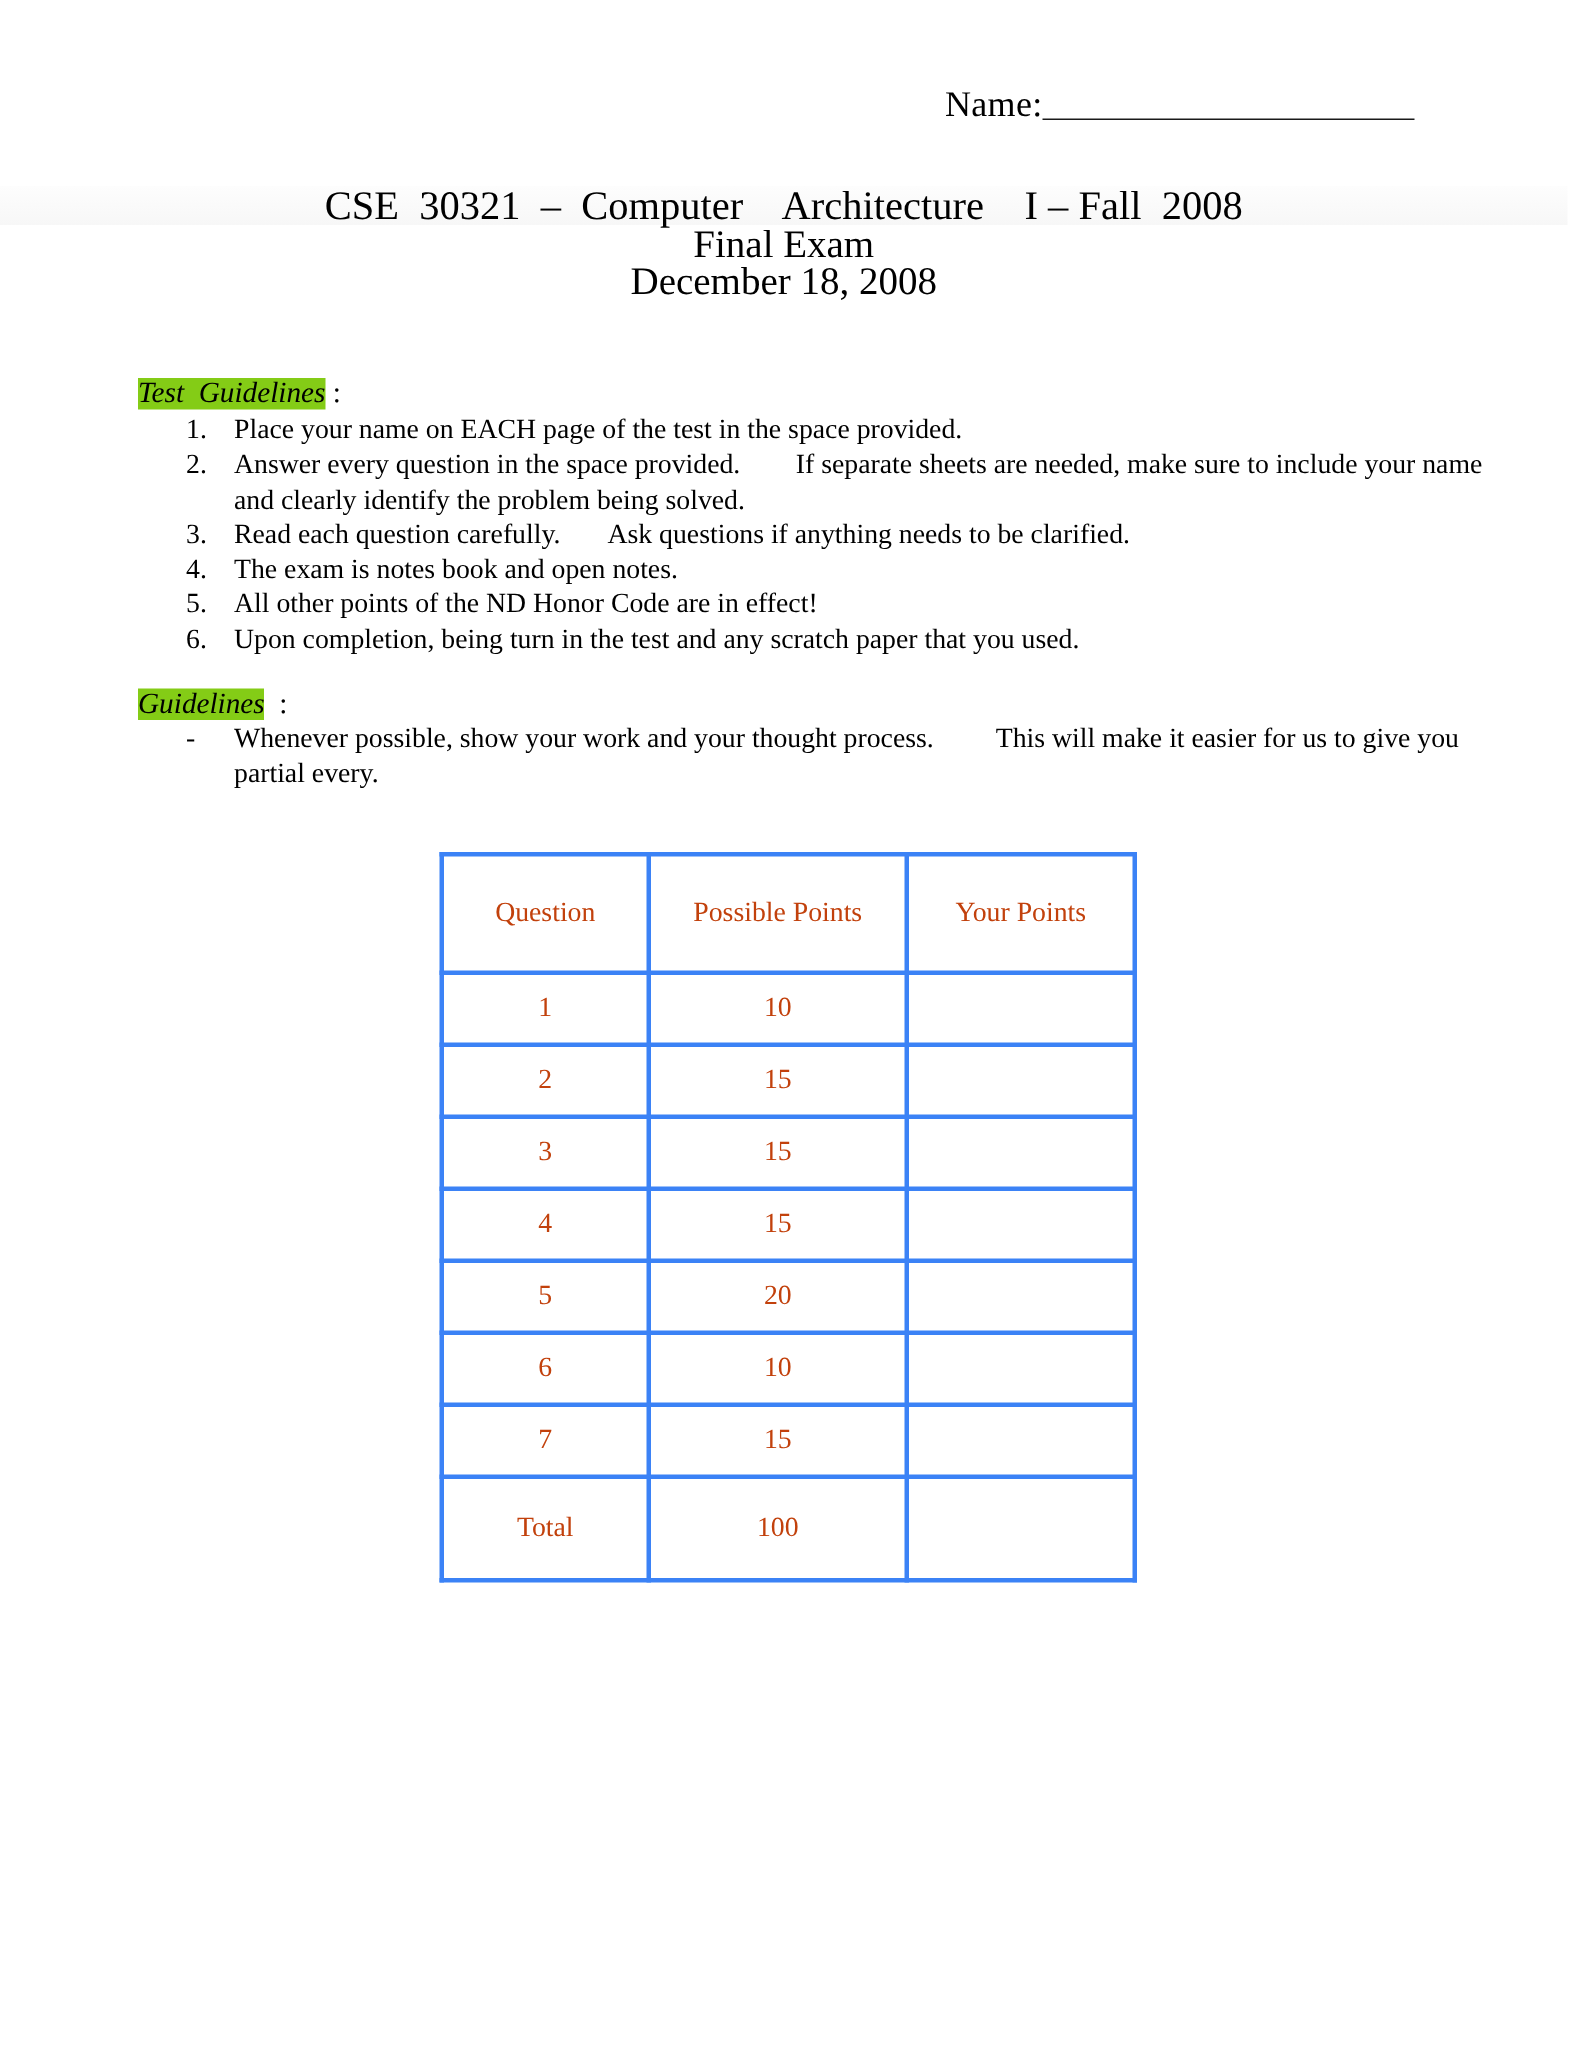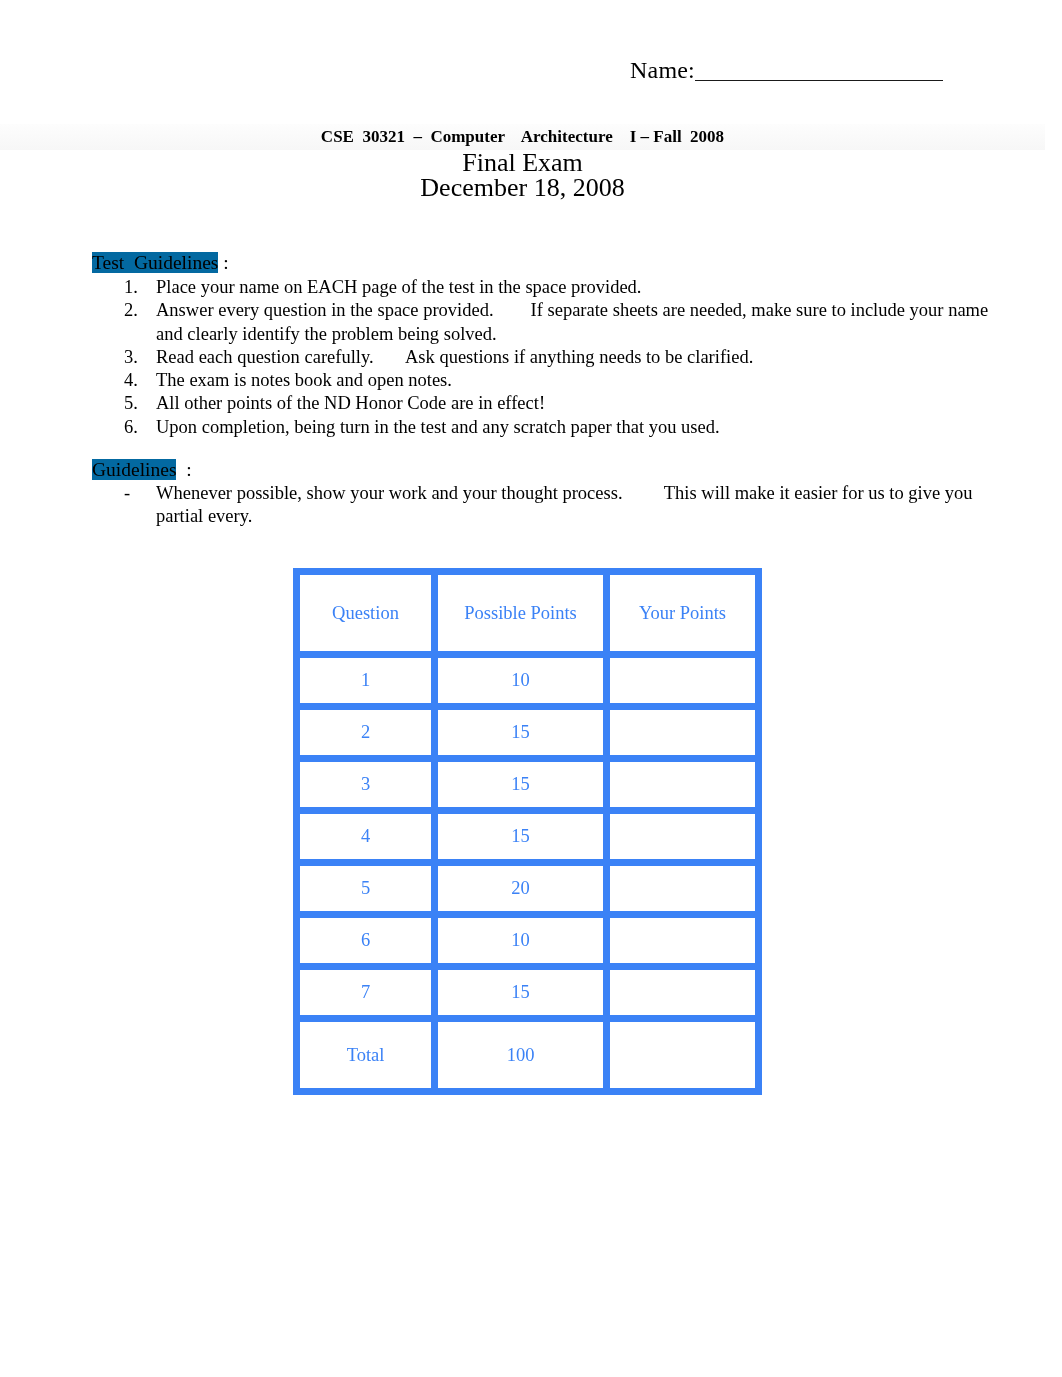--- a/index.html
+++ b/index.html
@@ -40,41 +40,41 @@
 
   
   .title-block {
     position: absolute;
     left: 0;
     top: 124px;
     width: 1045px;
     text-align: center;
   }
   .title-line1 {
-    font-size: 17px;
+    font-size: 27px;
     line-height: 26px;
     white-space: pre;
     background: linear-gradient(to bottom, #fdfdfd, #f7f7f7);
-    font-weight: bold;
   }
   .title-line2,
   .title-line3 {
     font-size: 26px;
     line-height: 25px;
   }
 
   
   .section-heading {
     position: absolute;
     font-size: 19.5px;
     line-height: 24px;
     white-space: pre;
   }
   .section-heading .shade {
-    background: #0369a1;
+    background: #84cc16;
+    font-style: italic;
   }
   #test-guidelines-heading { left: 92px; top: 251px; }
   #suggestion-heading      { left: 92px; top: 458px; }
 
   
   .guidelines {
     position: absolute;
     left: 124px;
     top: 276px;
     width: 880px;
@@ -124,25 +124,25 @@
     left: 293px;
     top: 568px;
   }
   table.grade-table {
     border-collapse: collapse;
     table-layout: fixed;
     width: 462px;
     background: #ffffff;
   }
   table.grade-table td {
-    border: 7px solid #3b82f6;
+    border: 3px solid #3b82f6;
     text-align: center;
     vertical-align: middle;
     font-size: 18.5px;
-    color: #3b82f6;
+    color: #c2410c;
     padding: 0;
   }
   table.grade-table col.c1 { width: 138px; }
   table.grade-table col.c2 { width: 172px; }
   table.grade-table col.c3 { width: 152px; }
 
   tr.head-row td { height: 76px; }
   tr.body-row td { height: 45px; }
   tr.total-row td { height: 66px; }
 </style>

